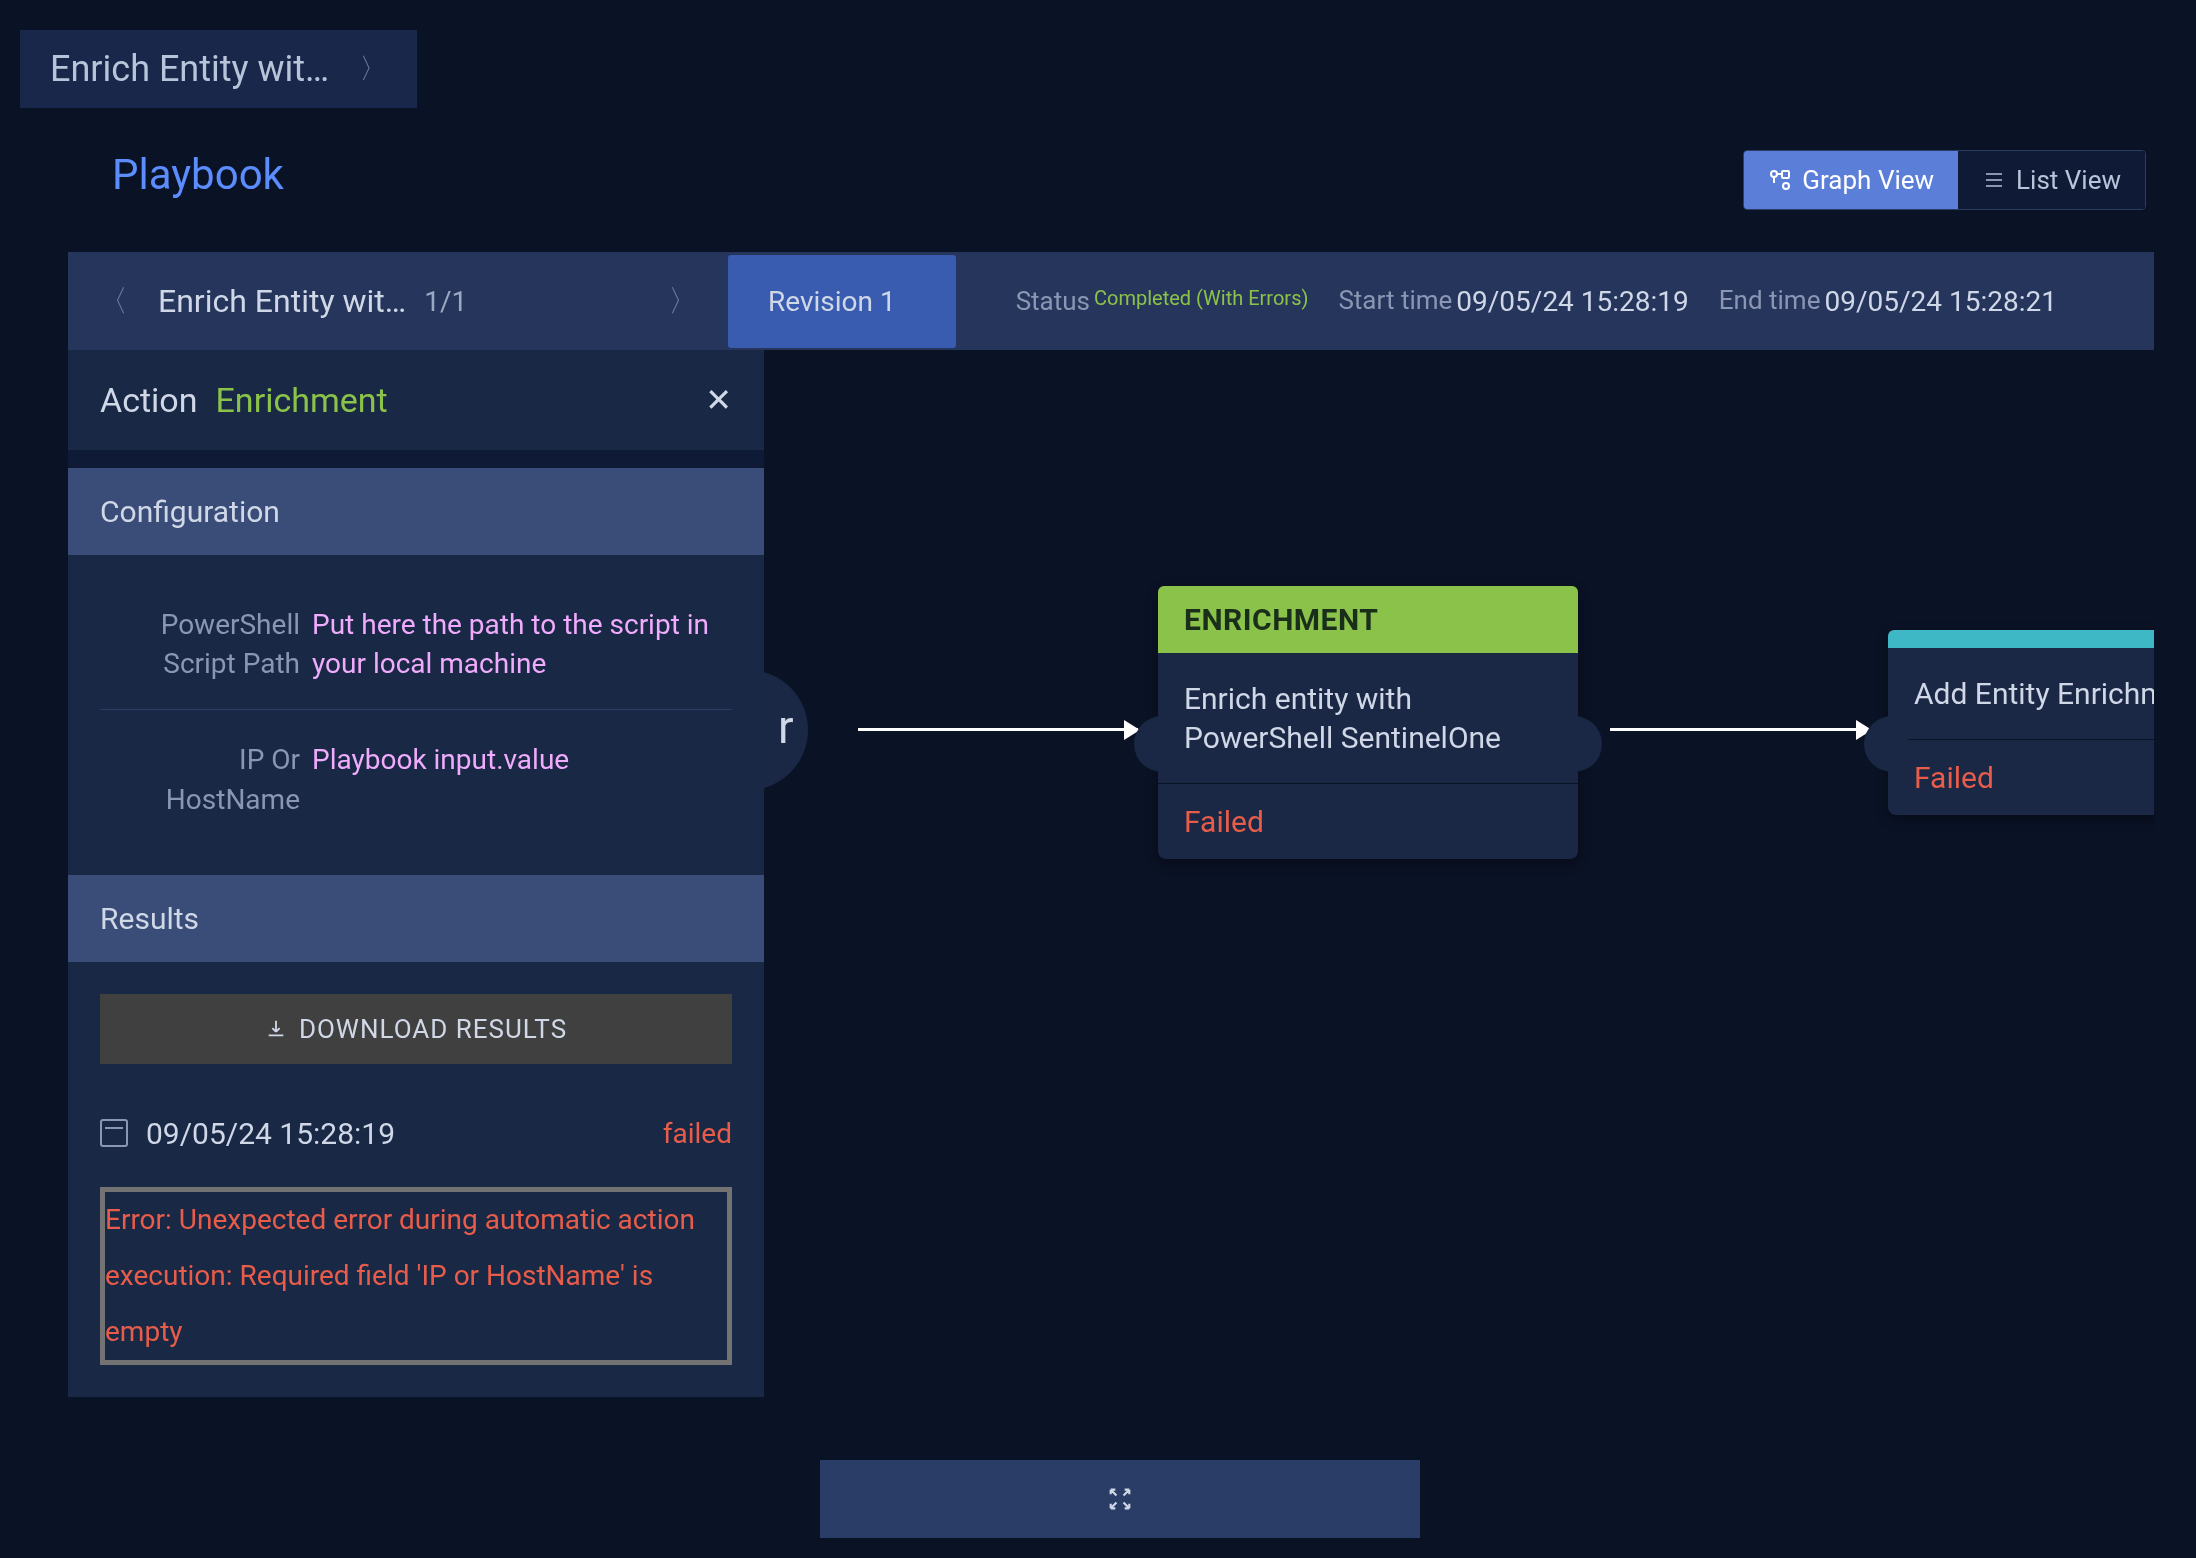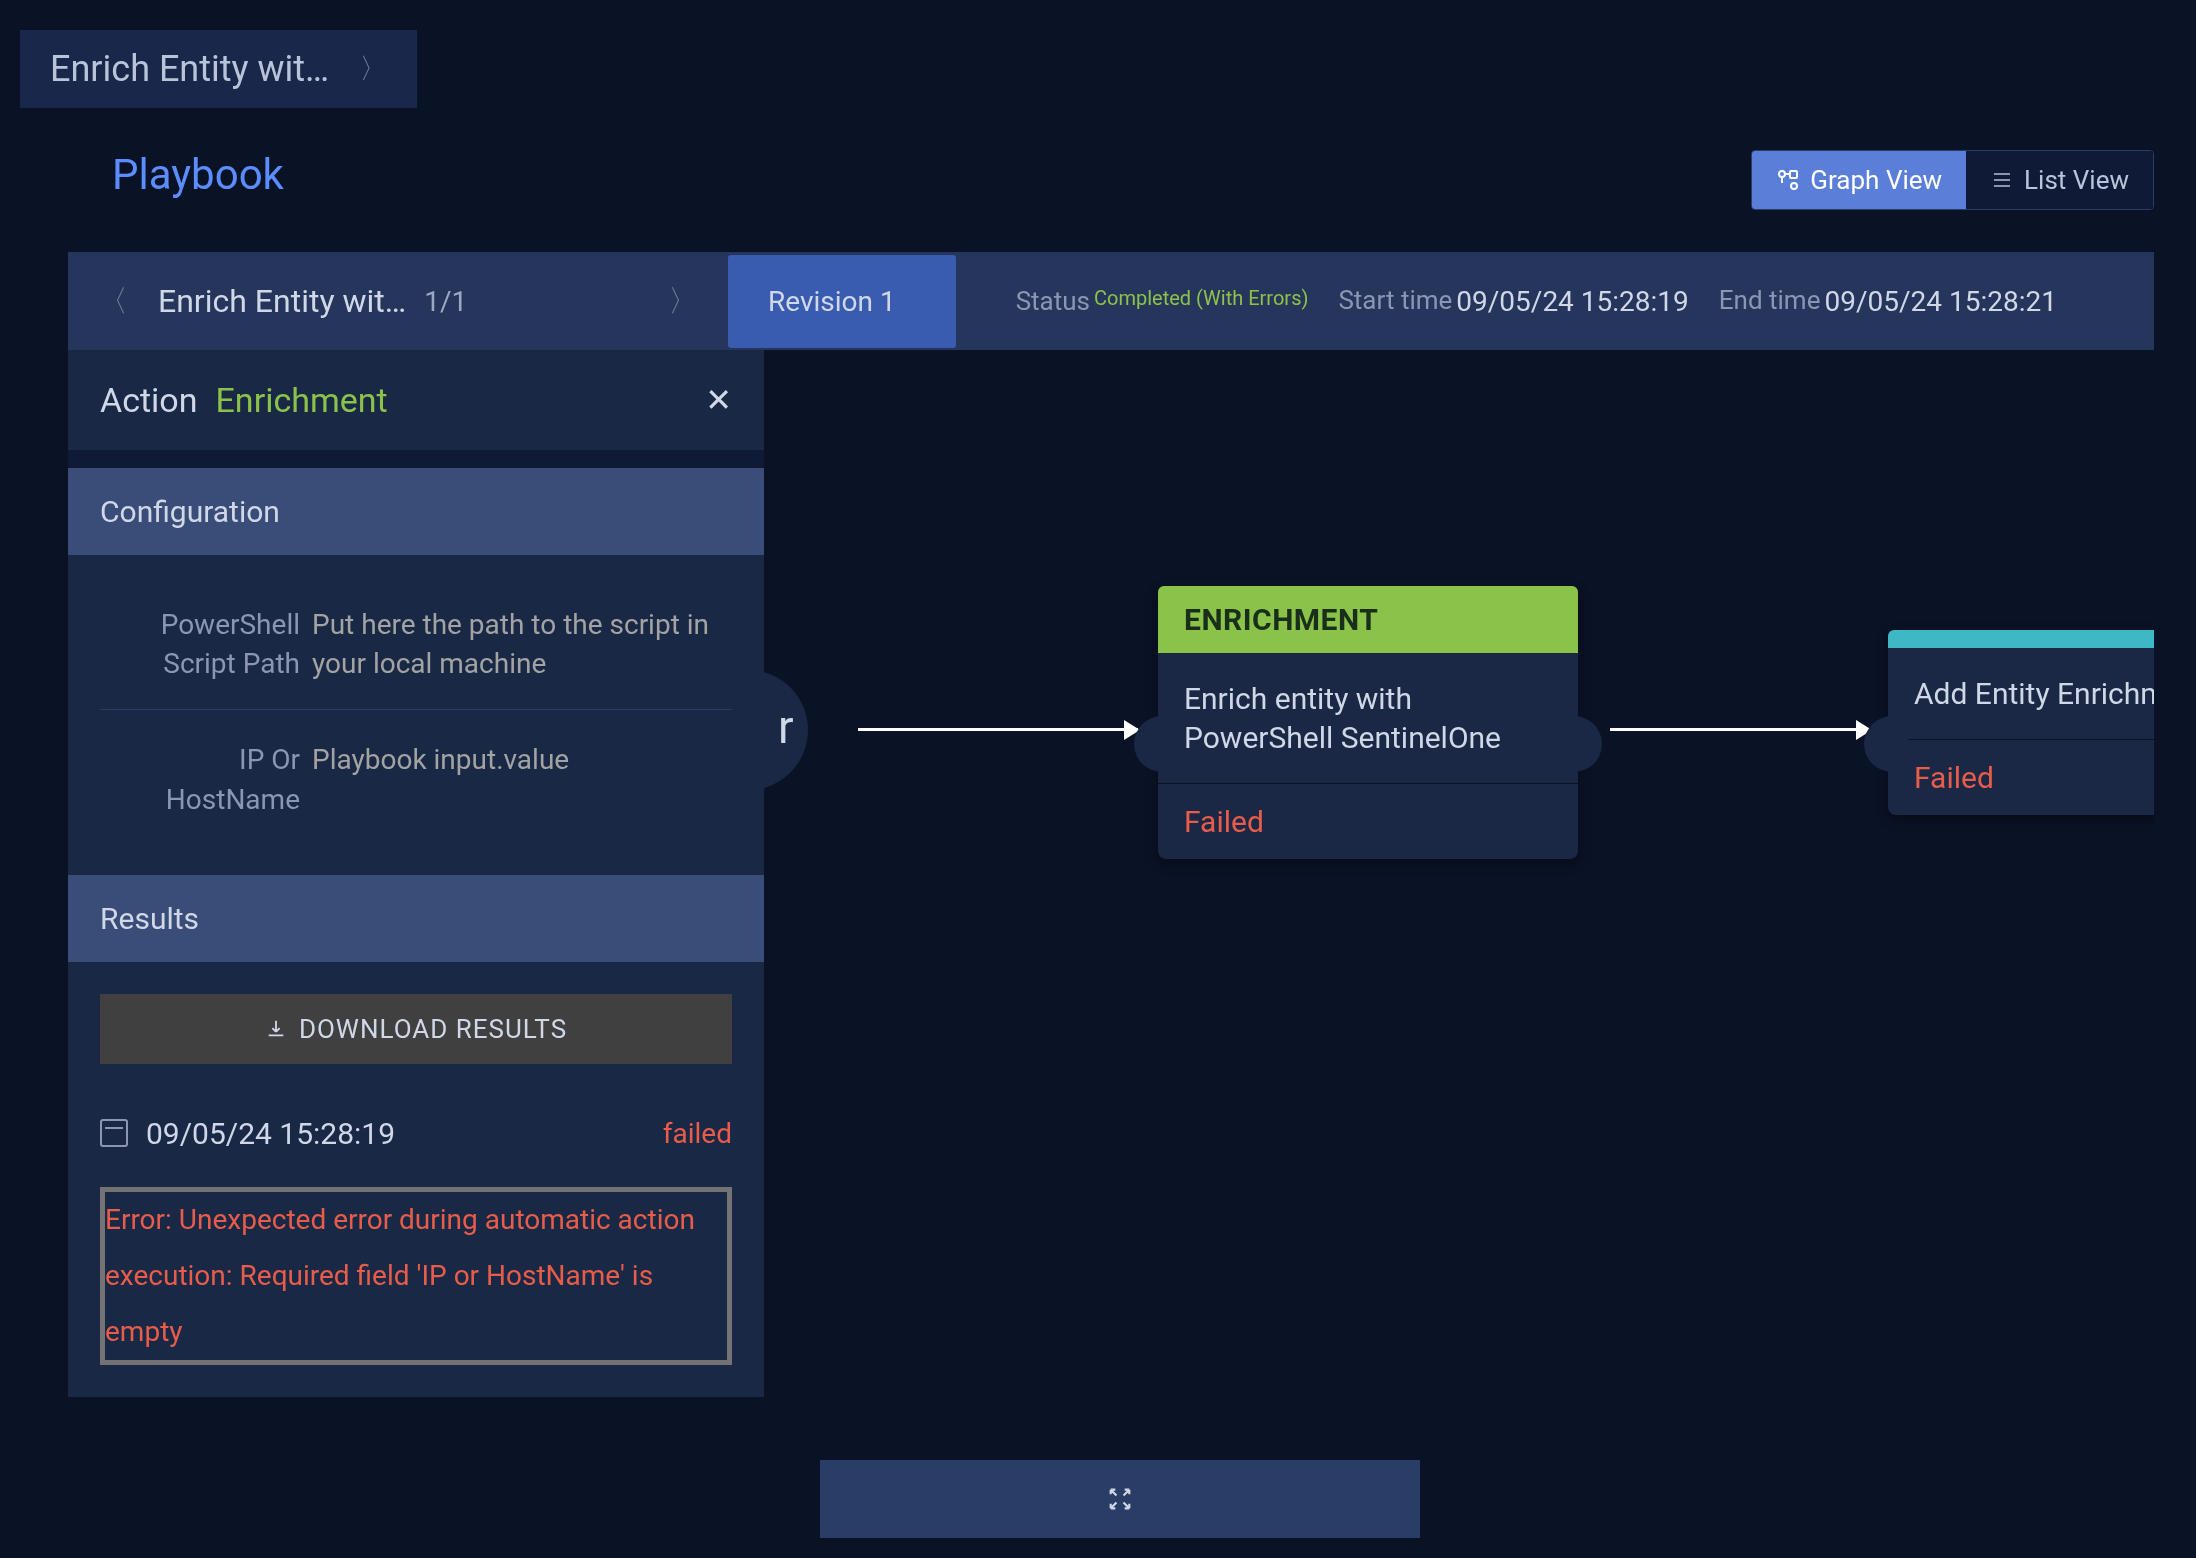--- a/index.html
+++ b/index.html
@@ -6,21 +6,21 @@
 body { font-family: -apple-system, BlinkMacSystemFont, "Segoe UI", Roboto, sans-serif; background: #0a1225; color: #b8c4d9; width: 2196px; height: 1558px; overflow: hidden; position: relative; }
 
 .app { width: 100%; height: 100%; position: relative; }
 
 .breadcrumb-tab { position: absolute; top: 30px; left: 20px; display: flex; align-items: center; background: #19284a; padding: 18px 30px; gap: 30px; }
 .breadcrumb-title { font-size: 36px; color: #b8c4d9; max-width: 360px; white-space: nowrap; overflow: hidden; text-overflow: ellipsis; }
 .breadcrumb-chevron { font-size: 28px; color: #6b7a99; }
 
 .page-title { position: absolute; top: 150px; left: 68px; font-size: 42px; color: #5b8dff; font-weight: 400; margin-left: 44px; }
 
-.view-toggle { position: absolute; top: 150px; right: 42px; display: flex; border: 1px solid #2a3d66; border-radius: 4px; overflow: hidden; }
+.view-toggle { position: absolute; top: 150px; right: 50px; display: flex; border: 1px solid #2a3d66; border-radius: 4px; overflow: hidden; }
 .view-btn { display: flex; align-items: center; gap: 10px; padding: 14px 24px; font-size: 26px; background: #0f1b36; cursor: pointer; }
 .view-btn.active { background: #5b7fd9; color: #fff; }
 .view-btn .icon { width: 24px; height: 24px; display: inline-flex; align-items: center; justify-content: center; }
 
 .run-bar { position: absolute; top: 252px; left: 68px; right: 42px; height: 98px; background: #26355c; display: flex; align-items: center; }
 .run-nav { width: 90px; display: flex; justify-content: center; align-items: center; font-size: 30px; color: #6b7a99; cursor: pointer; }
 .run-title-wrap { flex: 0 0 480px; display: flex; align-items: center; gap: 18px; font-size: 32px; }
 .run-title { color: #d0d8e8; max-width: 320px; white-space: nowrap; overflow:hidden; text-overflow: ellipsis;}
 .run-count { color: #9aa8c4; font-size: 28px; }
 .run-nav2 { width: 90px; display: flex; justify-content: center; font-size: 30px; color: #6b7a99; cursor: pointer;}
@@ -37,21 +37,21 @@
 .action-header { display: flex; align-items: center; padding: 30px 32px; gap: 18px; }
 .action-label { font-size: 34px; color: #d0d8e8; }
 .action-name { font-size: 34px; color: #8bc34a; }
 .action-close { margin-left: auto; font-size: 32px; color: #d0d8e8; cursor: pointer; }
 
 .section-header { background: #3a4d78; padding: 26px 32px; font-size: 30px; color: #d0d8e8; }
 .config-body { padding: 40px 32px 30px; }
 .config-row { display: flex; gap: 12px; padding: 10px 0 26px; border-bottom: 1px solid #2a3d66; margin-bottom: 20px;}
 .config-row:last-child { border-bottom: none; margin-bottom: 0;}
 .config-key { flex: 0 0 200px; text-align: right; font-size: 28px; color: #8a96b3; line-height: 1.4;}
-.config-val { flex: 1; font-size: 28px; color: #a3a3a3; line-height: 1.4;}
+.config-val { flex: 1; font-size: 28px; color: #f0abfc; line-height: 1.4;}
 
 .download-btn { margin: 32px; background: #404040; padding: 20px; text-align: center; font-size: 26px; color: #d0d8e8; letter-spacing: 1px; display:flex; align-items:center; justify-content:center; gap:12px; cursor:pointer;}
 
 .result-meta { display: flex; align-items: center; padding: 20px 32px 20px; gap: 18px; }
 .cal-icon { width: 28px; height: 28px; border: 2px solid #8a96b3; position:relative; border-radius:3px;}
 .cal-icon::before { content:""; position:absolute; top:6px; left:3px; right:3px; height:2px; background:#8a96b3;}
 .result-time { font-size: 30px; color: #d0d8e8; }
 .result-status { margin-left: auto; font-size: 28px; color: #e85c4a; }
 
 .error-box { margin: 16px 32px 32px; border: 5px solid #737373; font-size: 28px; color: #e85c4a; line-height: 2.0; }

